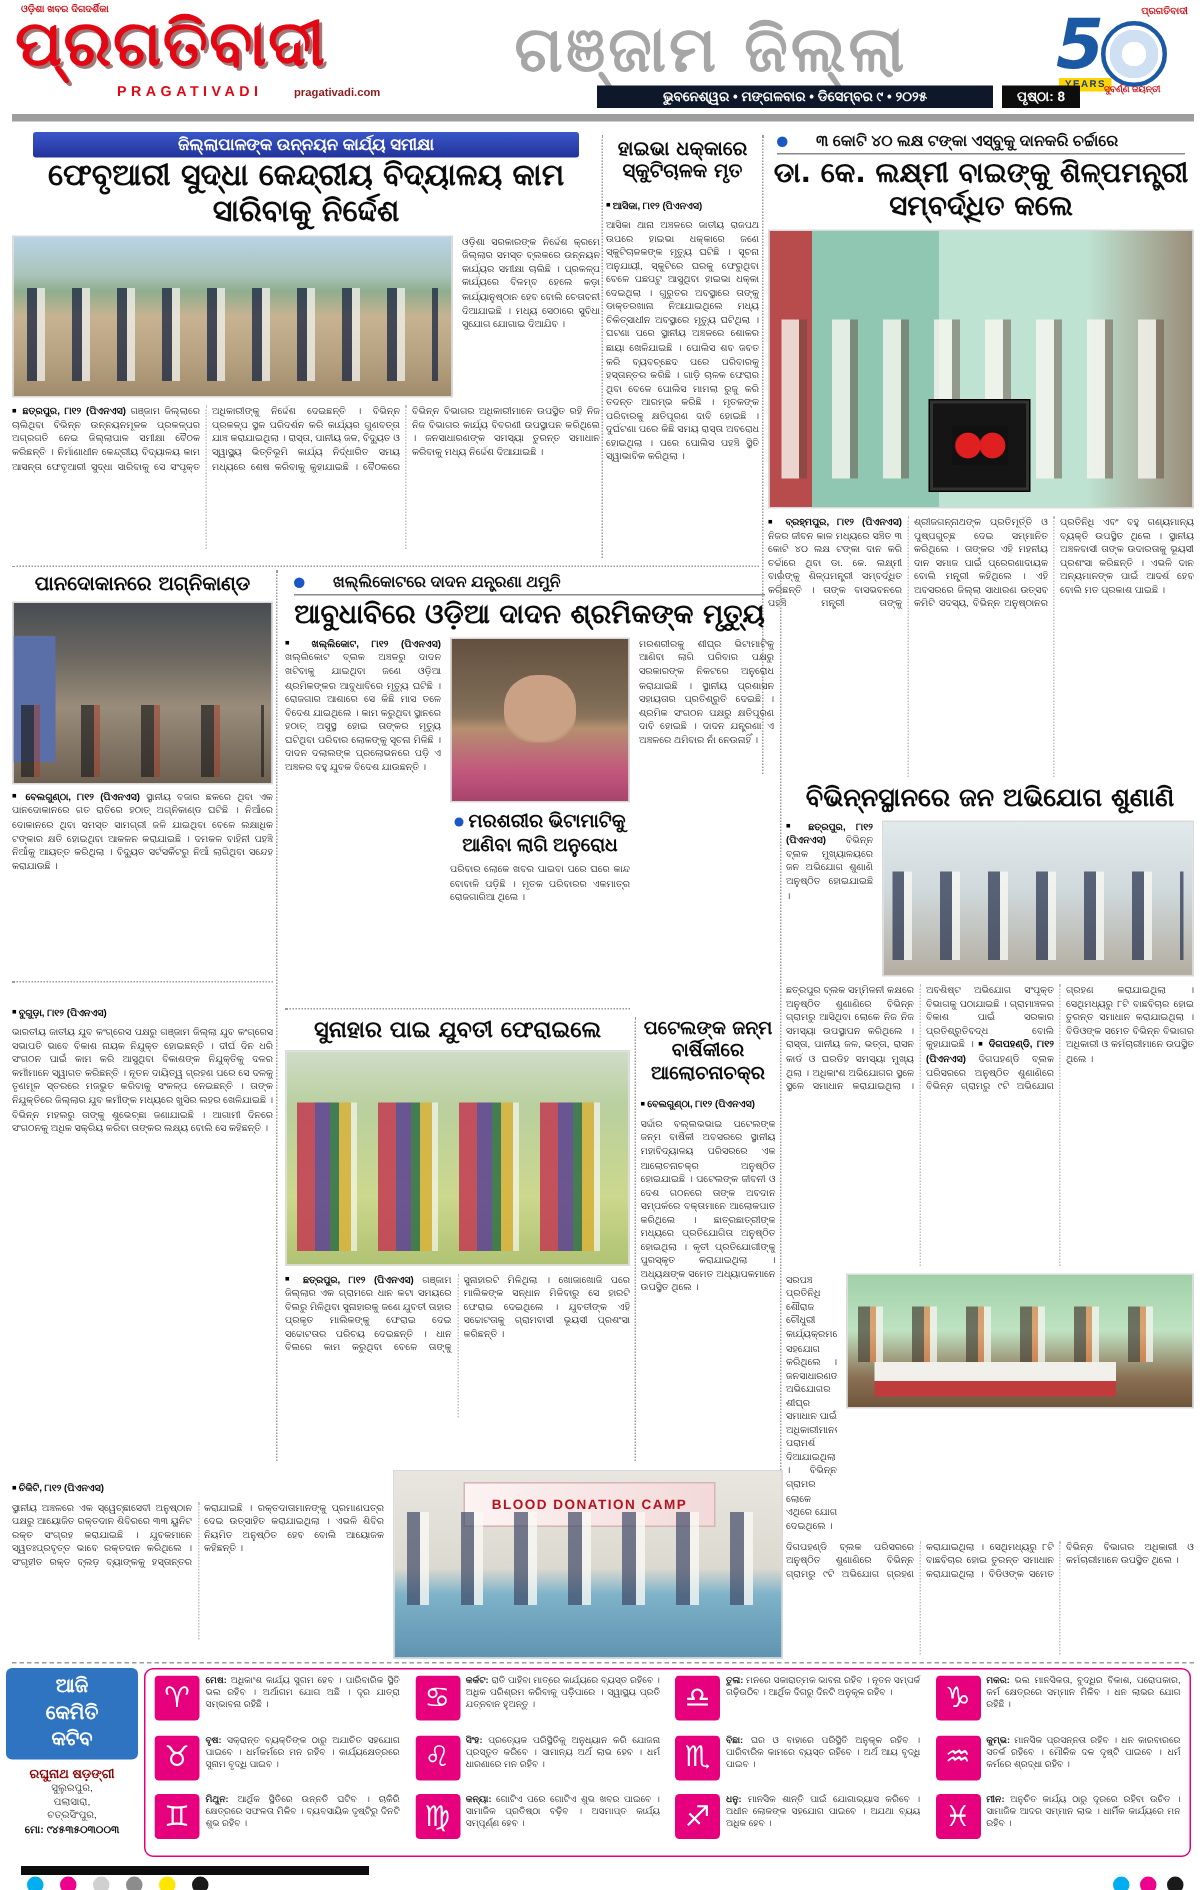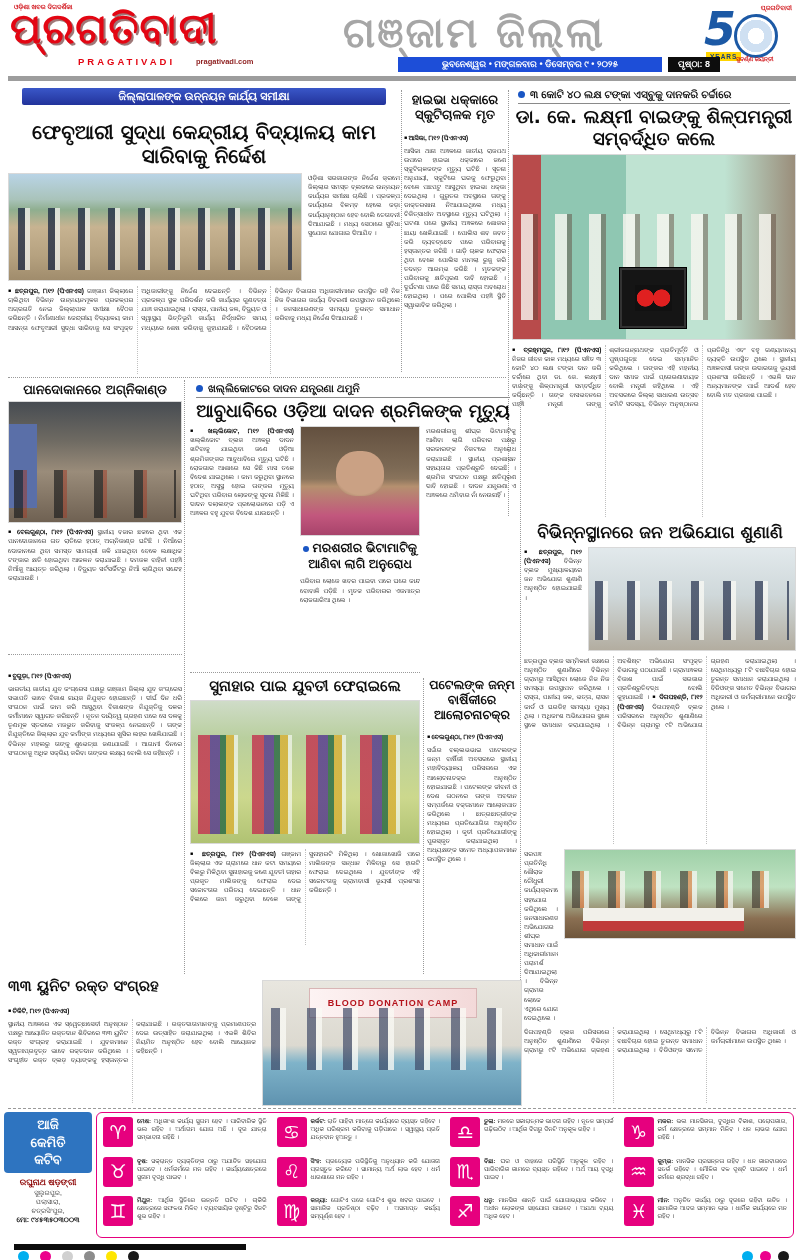--- a/index.html
+++ b/index.html
@@ -20,26 +20,26 @@
   .logo-odia{left:10px;top:8px;font-size:42px;font-weight:900;color:#e30613;font-family:"DejaVu Sans",sans-serif;text-shadow:2px 2px 0 rgba(80,10,10,.55);letter-spacing:1px;line-height:1}
   .logo-latin{left:78px;top:56px;font-size:9.5px;font-weight:bold;letter-spacing:3px;color:#e30613}
   .logo-site{left:196px;top:57px;font-size:7.5px;font-weight:bold;color:#8d1d1d}
   .edition{left:296px;top:10px;width:356px;text-align:center;font-size:42px;font-weight:900;color:#a6a6a6;font-family:"DejaVu Sans",sans-serif;line-height:1.1;letter-spacing:2px}
   .anniv{left:700px;top:4px;width:94px;height:64px}
   .anniv-top{position:absolute;right:2px;top:0;font-size:6.5px;color:#d01217;font-weight:bold}
   .anniv-5{position:absolute;left:4px;top:2px;font-size:46px;font-weight:900;font-style:italic;color:#1c59a5;line-height:1;font-family:"DejaVu Sans",sans-serif}
   .anniv-circle{position:absolute;left:34px;top:10px;width:38px;height:38px;border-radius:50%;border:3px solid #1c59a5;background:radial-gradient(circle at 50% 50%, #fff 0 30%, #cfe0f2 31% 60%, #fff 61%)}
   .anniv-years{position:absolute;left:6px;top:48px;background:#ffd400;color:#163e78;font-size:6.5px;font-weight:bold;padding:1px 4px;letter-spacing:1px}
   .anniv-sub{position:absolute;left:36px;top:52px;font-size:6px;color:#d01217;font-weight:bold}
-  .datebar{left:398px;top:57px;width:264px;height:15px;background:#1d4ed8;color:#fff;font-size:9px;font-weight:bold;display:flex;align-items:center;justify-content:center}
+  .datebar{left:398px;top:57px;width:264px;height:15px;background:#0f172a;color:#fff;font-size:9px;font-weight:bold;display:flex;align-items:center;justify-content:center}
   .pagebox{left:668px;top:57px;width:52px;height:15px;background:#0d0d0d;color:#fff;font-size:9px;font-weight:bold;display:flex;align-items:center;justify-content:center}
   .mast-rule{left:8px;top:76px;width:788px;height:5px;background:#9d9d9d}
   
   .kicker-bar{height:17px;margin:0 14px;background:linear-gradient(180deg,#3a57c8 0%,#22339b 100%);color:#fff;font-size:11px;font-weight:bold;display:flex;align-items:center;justify-content:center;border-radius:2px}
-  .kicker-line{font-size:10.5px;font-weight:900;color:#101010;display:flex;align-items:center;gap:5px;padding-bottom:2px;border-bottom:1px solid #8a8a8a;margin:0 6px 2px 6px;justify-content:flex-start}
+  .kicker-line{font-size:10.5px;font-weight:900;color:#101010;display:flex;align-items:center;gap:19px;padding-bottom:2px;border-bottom:1px solid #8a8a8a;margin:0 6px 2px 6px;justify-content:flex-start}
   .kdot{width:7px;height:7px;border-radius:50%;background:#1a56c4;display:inline-block}
   
   .photo{position:relative;overflow:hidden;background:#c8c8c8;border:1px solid #d9d9d9}
   .figs{position:absolute;left:3%;right:3%;bottom:10%;height:58%;opacity:.85}
   .ph-review{background:linear-gradient(180deg,#b9d4e6 0%,#a9c3ba 24%,#8fae8f 34%,#c7b391 50%,#b5a17f 78%,#a08c6c 100%)}
   .ph-review .figs{background:repeating-linear-gradient(90deg,rgba(28,40,66,.9) 0 7px,rgba(240,240,235,.9) 7px 12px,transparent 12px 30px)}
   .ph-felicit{background:linear-gradient(90deg,#b84b4b 0 10%,#8fc7b2 10% 40%,#bfe3d2 40% 75%,#9a8d7a 100%)}
   .ph-felicit .figs{background:repeating-linear-gradient(90deg,rgba(248,246,240,.95) 0 12px,rgba(96,70,58,.55) 12px 17px,transparent 17px 34px)}
   .ph-frame{position:absolute;left:38%;bottom:6%;width:22%;height:30%;background:#151515;border:2px solid #333;box-shadow:0 0 0 1px #000;display:flex;align-items:center;justify-content:center}
   .ph-frame::before{content:"";width:60%;height:46%;background:radial-gradient(circle at 28% 50%,#e02020 0 28%,transparent 30%),radial-gradient(circle at 72% 50%,#e02020 0 28%,transparent 30%),#111}
@@ -89,21 +89,21 @@
   <span class="anniv-circle"></span>
   <span class="anniv-years">YEARS</span>
   <span class="anniv-sub">ସୁବର୍ଣ୍ଣ ଜୟନ୍ତୀ</span>
 </div>
 <div class="abs datebar">ଭୁବନେଶ୍ୱର • ମଙ୍ଗଳବାର • ଡିସେମ୍ବର ୯ • ୨୦୨୫</div>
 <div class="abs pagebox">ପୃଷ୍ଠା: 8</div>
 <div class="abs mast-rule"></div>
 
 <div class="art" style="left:8px;top:88px;width:392px;height:286px">
   <div class="kicker-bar">ଜିଲ୍ଲାପାଳଙ୍କ ଉନ୍ନୟନ କାର୍ଯ୍ୟ ସମୀକ୍ଷା</div>
-  <h1 class="hl" style="font-size:20px;margin-top:16px">ଫେବୃଆରୀ ସୁଦ୍ଧା କେନ୍ଦ୍ରୀୟ ବିଦ୍ୟାଳୟ କାମ ସାରିବାକୁ ନିର୍ଦ୍ଦେଶ</h1>
+  <h1 class="hl" style="font-size:20px;margin-top:0">ଫେବୃଆରୀ ସୁଦ୍ଧା କେନ୍ଦ୍ରୀୟ ବିଦ୍ୟାଳୟ କାମ ସାରିବାକୁ ନିର୍ଦ୍ଦେଶ</h1>
   <div style="display:flex;gap:6px;margin-top:5px">
     <div class="photo ph-review" style="width:292px;height:106px">
         <div class="figs"></div>
       </div>
     <p class="body-txt" style="flex:1">ଓଡ଼ିଶା ସରକାରଙ୍କ ନିର୍ଦ୍ଦେଶ କ୍ରମେ ଜିଲ୍ଲାର ସମସ୍ତ ବ୍ଲକରେ ଉନ୍ନୟନ କାର୍ଯ୍ୟର ସମୀକ୍ଷା ଚାଲିଛି । ପ୍ରକଳ୍ପ କାର୍ଯ୍ୟରେ ବିଳମ୍ବ ହେଲେ କଡ଼ା କାର୍ଯ୍ୟାନୁଷ୍ଠାନ ହେବ ବୋଲି ଚେତାବନୀ ଦିଆଯାଇଛି । ମଧ୍ୟ ସେଠାରେ ସୁବିଧା ସୁଯୋଗ ଯୋଗାଇ ଦିଆଯିବ ।</p>
   </div>
   <div class="body-txt cols3" style="margin-top:5px;height:96px">
     <span class="dl">ଛତ୍ରପୁର, ୮ା୧୨ (ପିଏନଏସ)</span>
     <span>ଗଞ୍ଜାମ ଜିଲ୍ଲାରେ ଚାଲିଥିବା ବିଭିନ୍ନ ଉନ୍ନୟନମୂଳକ ପ୍ରକଳ୍ପର ଅଗ୍ରଗତି ନେଇ ଜିଲ୍ଲାପାଳ ସମୀକ୍ଷା ବୈଠକ କରିଛନ୍ତି । ନିର୍ମାଣାଧୀନ କେନ୍ଦ୍ରୀୟ ବିଦ୍ୟାଳୟ କାମ ଆସନ୍ତା ଫେବୃଆରୀ ସୁଦ୍ଧା ସାରିବାକୁ ସେ ସଂପୃକ୍ତ ଅଧିକାରୀଙ୍କୁ ନିର୍ଦ୍ଦେଶ ଦେଇଛନ୍ତି । ବିଭିନ୍ନ ପ୍ରକଳ୍ପ ସ୍ଥଳ ପରିଦର୍ଶନ କରି କାର୍ଯ୍ୟର ଗୁଣବତ୍ତା ଯାଞ୍ଚ କରାଯାଇଥିଲା । ରାସ୍ତା, ପାନୀୟ ଜଳ, ବିଦ୍ୟୁତ ଓ ସ୍ୱାସ୍ଥ୍ୟ ଭିତ୍ତିଭୂମି କାର୍ଯ୍ୟ ନିର୍ଦ୍ଧାରିତ ସମୟ ମଧ୍ୟରେ ଶେଷ କରିବାକୁ କୁହାଯାଇଛି । ବୈଠକରେ ବିଭିନ୍ନ ବିଭାଗର ଅଧିକାରୀମାନେ ଉପସ୍ଥିତ ରହି ନିଜ ନିଜ ବିଭାଗର କାର୍ଯ୍ୟ ବିବରଣୀ ଉପସ୍ଥାପନ କରିଥିଲେ । ଜନସାଧାରଣଙ୍କ ସମସ୍ୟା ତୁରନ୍ତ ସମାଧାନ କରିବାକୁ ମଧ୍ୟ ନିର୍ଦ୍ଦେଶ ଦିଆଯାଇଛି ।</span>
   </div>
@@ -215,21 +215,20 @@
   <div style="display:flex;gap:6px;margin-top:5px">
     <div class="body-txt" style="width:34px;overflow:hidden">ସରପଞ୍ଚ ପ୍ରତିନିଧି ଶୌରାଜ ଚୌଧୁରୀ କାର୍ଯ୍ୟକ୍ରମରେ ସହଯୋଗ କରିଥିଲେ । ଜନସାଧାରଣଙ୍କ ଅଭିଯୋଗର ଶୀଘ୍ର ସମାଧାନ ପାଇଁ ଅଧିକାରୀମାନଙ୍କୁ ପରାମର୍ଶ ଦିଆଯାଇଥିଲା । ବିଭିନ୍ନ ଗ୍ରାମର ଲୋକେ ଏଥିରେ ଯୋଗ ଦେଇଥିଲେ ।</div>
     <div class="photo ph-greenhall" style="width:230px;height:88px">
         <div class="figs"></div>
       </div>
   </div>
   <div class="body-txt cols3" style="margin-top:5px;height:82px">ଦିଗପହଣ୍ଡି ବ୍ଲକ ପରିସରରେ ଅନୁଷ୍ଠିତ ଶୁଣାଣିରେ ବିଭିନ୍ନ ଗ୍ରାମରୁ ୯ଟି ଅଭିଯୋଗ ଗ୍ରହଣ କରାଯାଇଥିଲା । ସେଥିମଧ୍ୟରୁ ୮ଟି ବାଛବିଚାର ହୋଇ ତୁରନ୍ତ ସମାଧାନ କରାଯାଇଥିଲା । ବିଡିଓଙ୍କ ସମେତ ବିଭିନ୍ନ ବିଭାଗର ଅଧିକାରୀ ଓ କର୍ମଚାରୀମାନେ ଉପସ୍ଥିତ ଥିଲେ ।</div>
 </div>
 
 <div class="art" style="left:8px;top:978px;width:248px;height:126px">
-  <h2 class="hl" style="font-size:15px;text-align:left">୩୩ ୟୁନିଟ ରକ୍ତ ସଂଗ୍ରହ</h2>
   <div style="margin-top:3px"><span class="dl">ଚିକିଟି, ୮ା୧୨ (ପିଏନଏସ)</span></div>
   <div class="body-txt cols2" style="margin-top:2px;height:92px">ସ୍ଥାନୀୟ ଅଞ୍ଚଳରେ ଏକ ସ୍ୱେଚ୍ଛାସେବୀ ଅନୁଷ୍ଠାନ ପକ୍ଷରୁ ଆୟୋଜିତ ରକ୍ତଦାନ ଶିବିରରେ ୩୩ ୟୁନିଟ ରକ୍ତ ସଂଗ୍ରହ କରାଯାଇଛି । ଯୁବକମାନେ ସ୍ୱତଃପ୍ରବୃତ୍ତ ଭାବେ ରକ୍ତଦାନ କରିଥିଲେ । ସଂଗୃହୀତ ରକ୍ତ ବ୍ଲଡ଼ ବ୍ୟାଙ୍କକୁ ହସ୍ତାନ୍ତର କରାଯାଇଛି । ରକ୍ତଦାତାମାନଙ୍କୁ ପ୍ରମାଣପତ୍ର ଦେଇ ଉତ୍ସାହିତ କରାଯାଇଥିଲା । ଏଭଳି ଶିବିର ନିୟମିତ ଅନୁଷ୍ଠିତ ହେବ ବୋଲି ଆୟୋଜକ କହିଛନ୍ତି ।</div>
 </div>
 <div class="photo ph-blood abs" style="left:262px;top:980px;width:258px;height:124px">
   <div class="blood-banner">BLOOD DONATION CAMP</div>
   <div class="figs"></div>
 </div>
 <div class="hrule" style="left:8px;top:1108px;width:788px;border-top-style:dashed"></div>
 
 <div class="abs horo-left">

